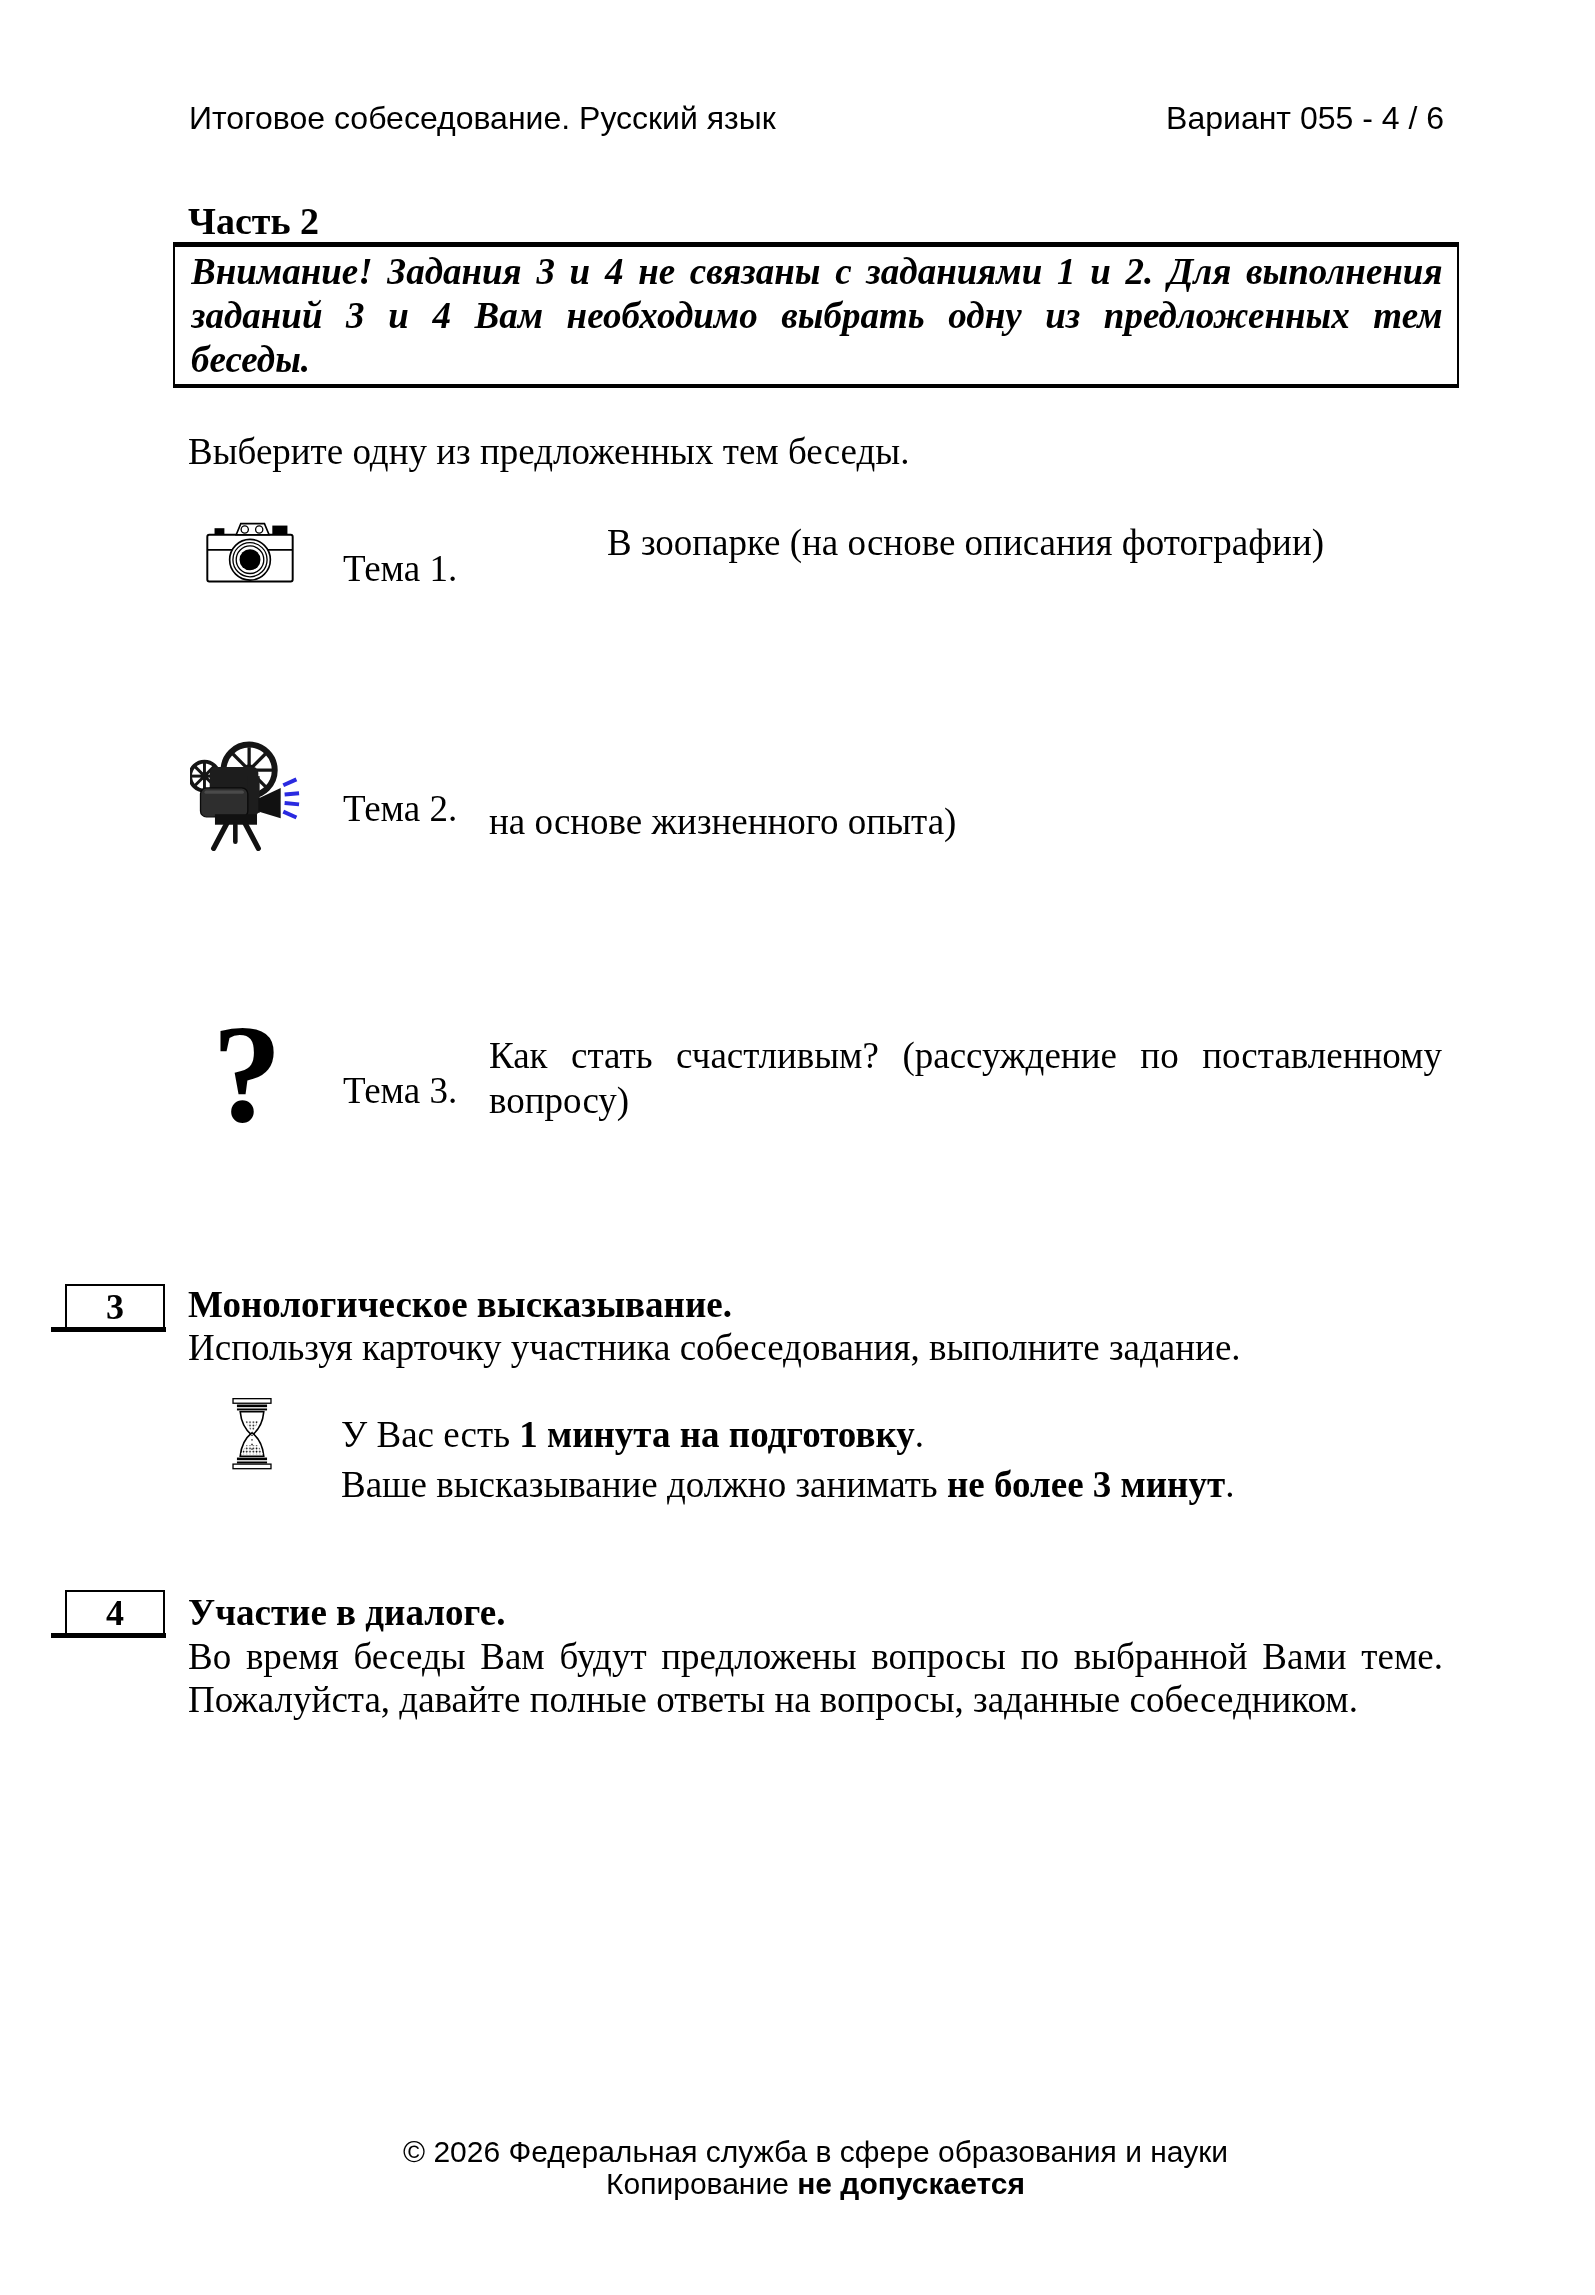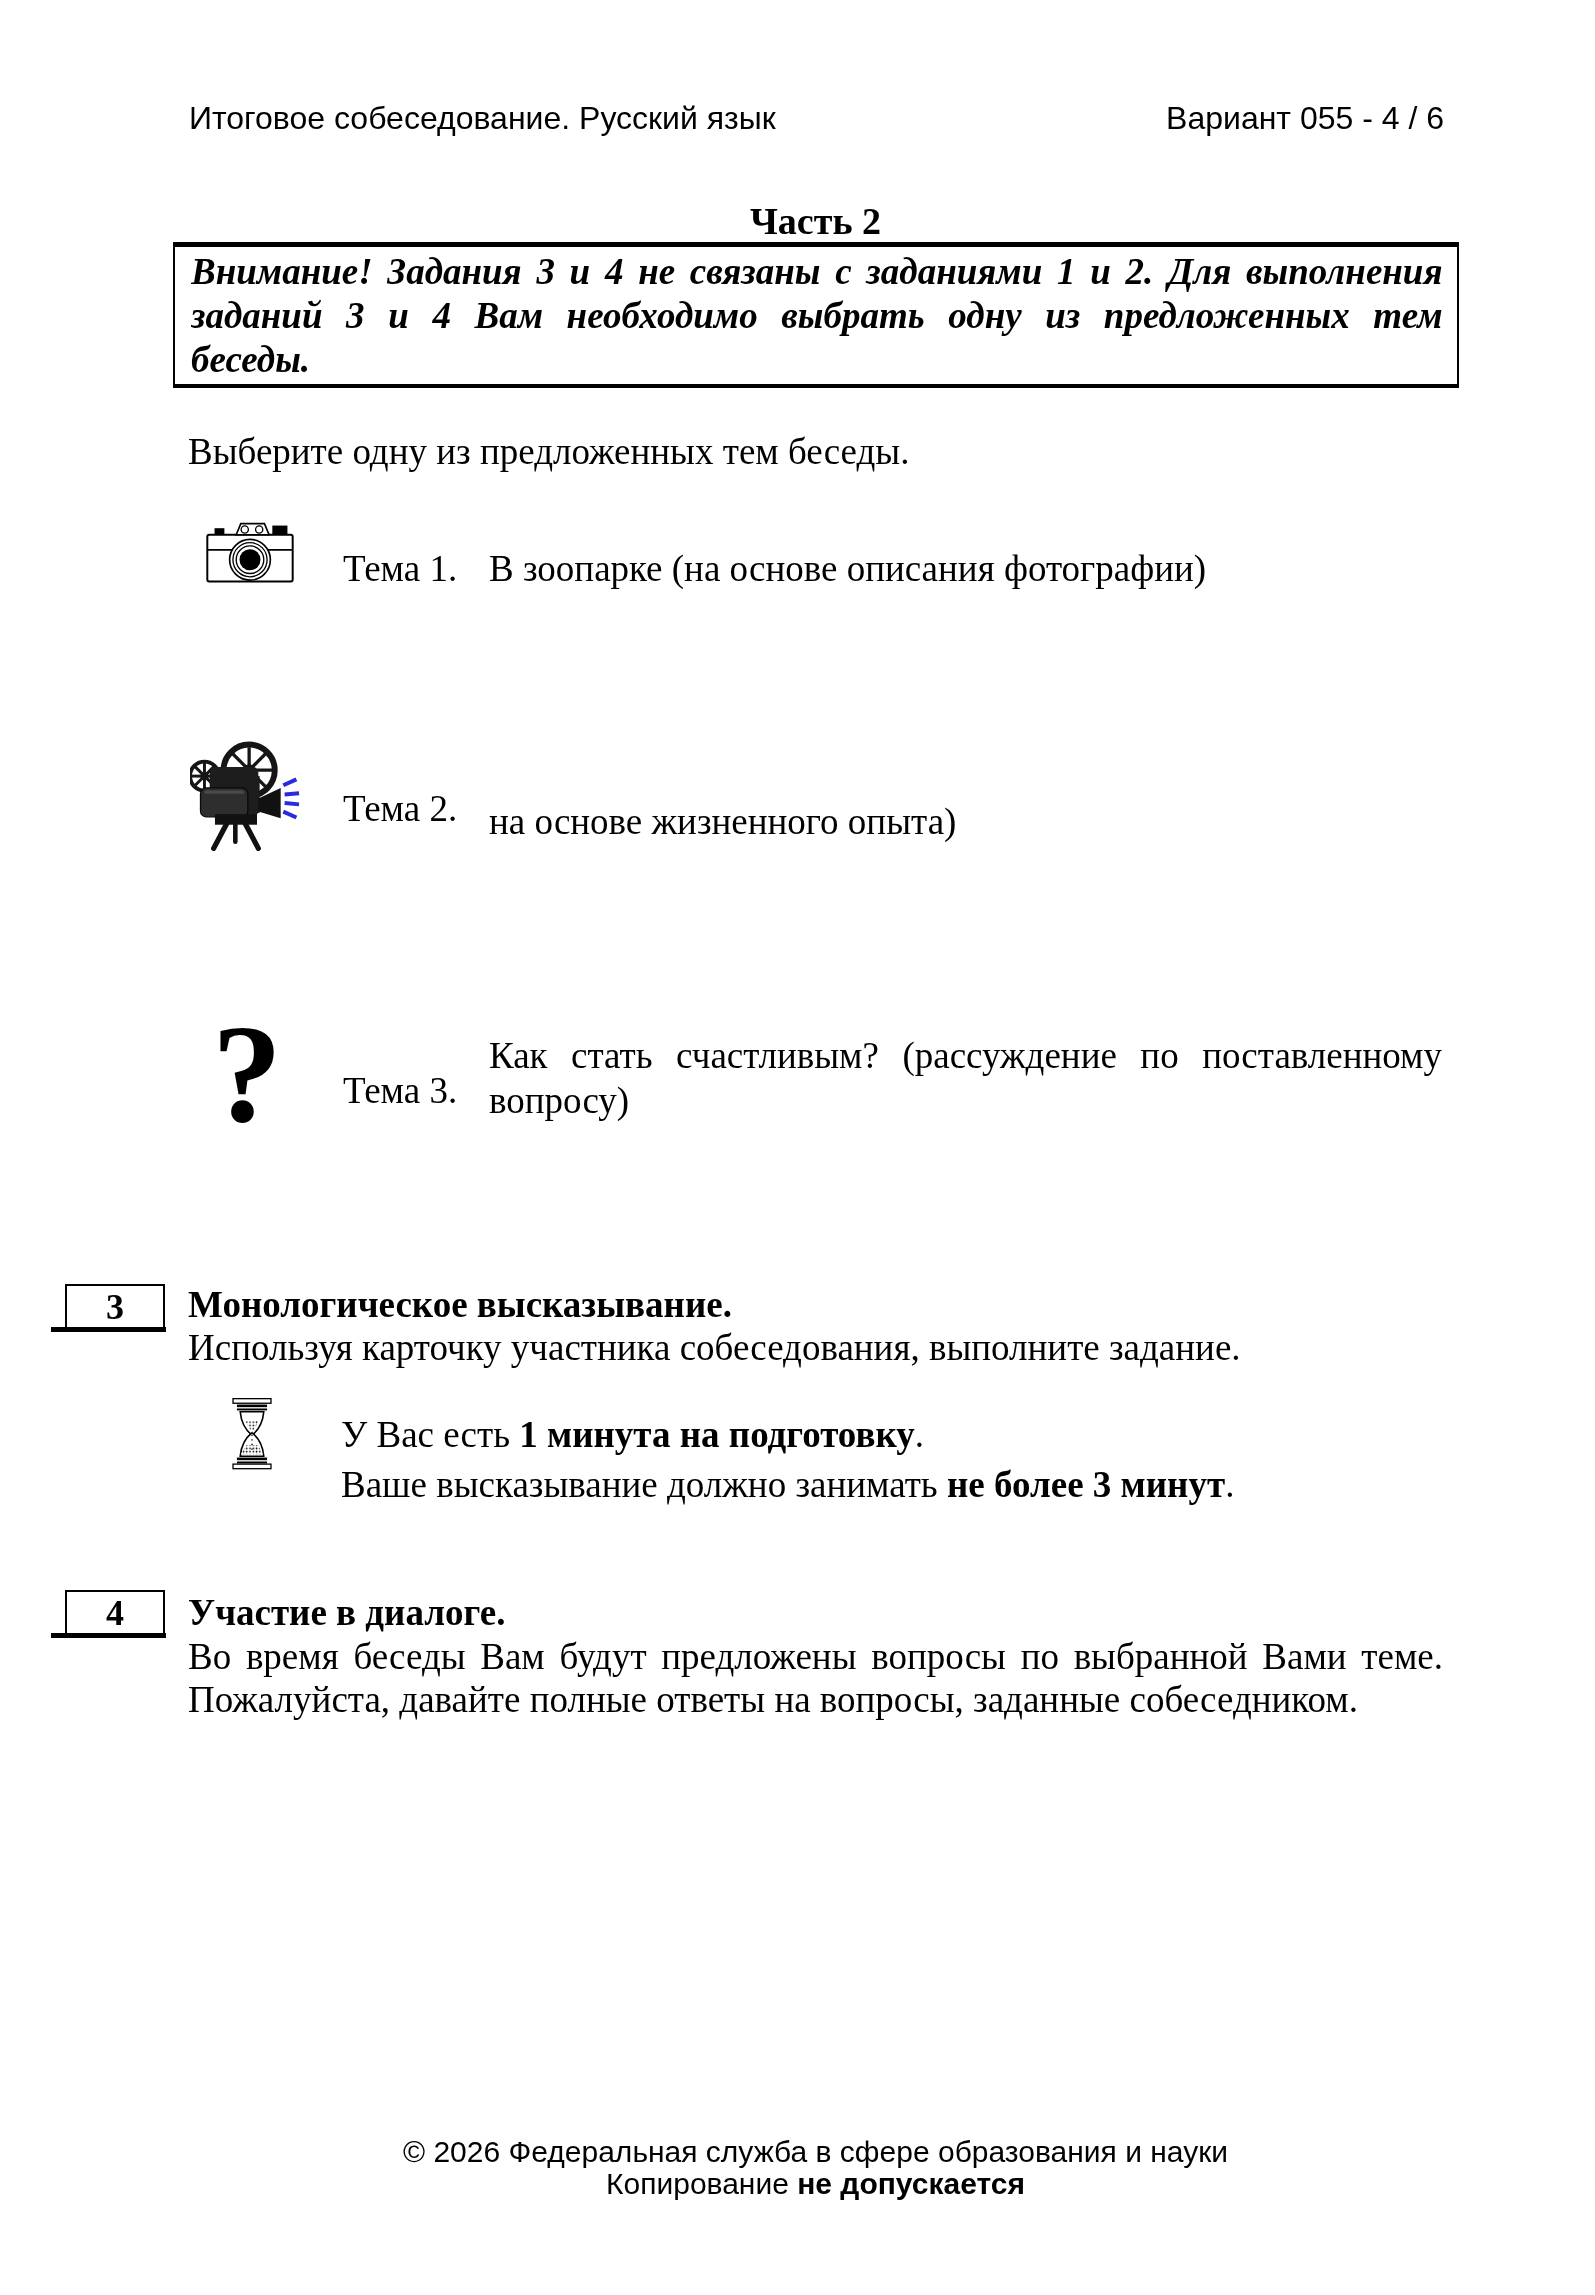--- a/index.html
+++ b/index.html
@@ -12,34 +12,34 @@
   .sans { font-family:"Liberation Sans", sans-serif; }
   .body-line { font-size:37px; line-height:45px; white-space:nowrap; }
   .stretch { text-align:justify; text-align-last:justify; white-space:normal; overflow:hidden; }
 
   
   .hdr { top:100px; left:189px; width:1255px; font-size:32px; line-height:37px; }
   .hdr-left { float:left; }
   .hdr-right { float:right; }
 
   
-  .part-title { top:200px; left:188px; width:1255px; text-align:center;
+  .part-title { top:200px; left:188px; width:1255px; 
     font-size:38px; line-height:42px; font-weight:bold; }
 
   
   .warning-box {
     top:242px; left:173px; width:1286px; height:146px; box-sizing:border-box;
     border:2.6px solid #000; border-top-width:5.3px; border-bottom-width:4px;
     padding:3.3px 14.5px 0 16px;
   }
   .warning-line { font-style:italic; font-weight:bold; font-size:37px; line-height:44px; }
 
   .intro { top:429px; left:188px; }
   .t1-label { top:546px; left:343px; }
-  .t1-line1 { top:546px; left:489px; width:953px; }
+  .t1-line1 { top:520px; left:489px; width:953px;text-align:center; }
   .t2-label { top:786px; left:343px; }
   .t2-line1 { top:786px; left:489px; width:953px; }
   .t2-line2 { top:799px; left:489px; width:953px; }
   .t3-label { top:1033px; left:343px;margin-top:35px; }
   .t3-line1 { top:1033px; left:489px; width:953px; }
   .t3-line2 { top:1078px; left:489px; width:953px; }
 
   .camera-icon { top:522px; left:206px; }
   .projector-icon { top:738px; left:190px; }
   .qmark { top:1004px; left:212px; font-size:140px; line-height:140px; font-weight:bold; }

